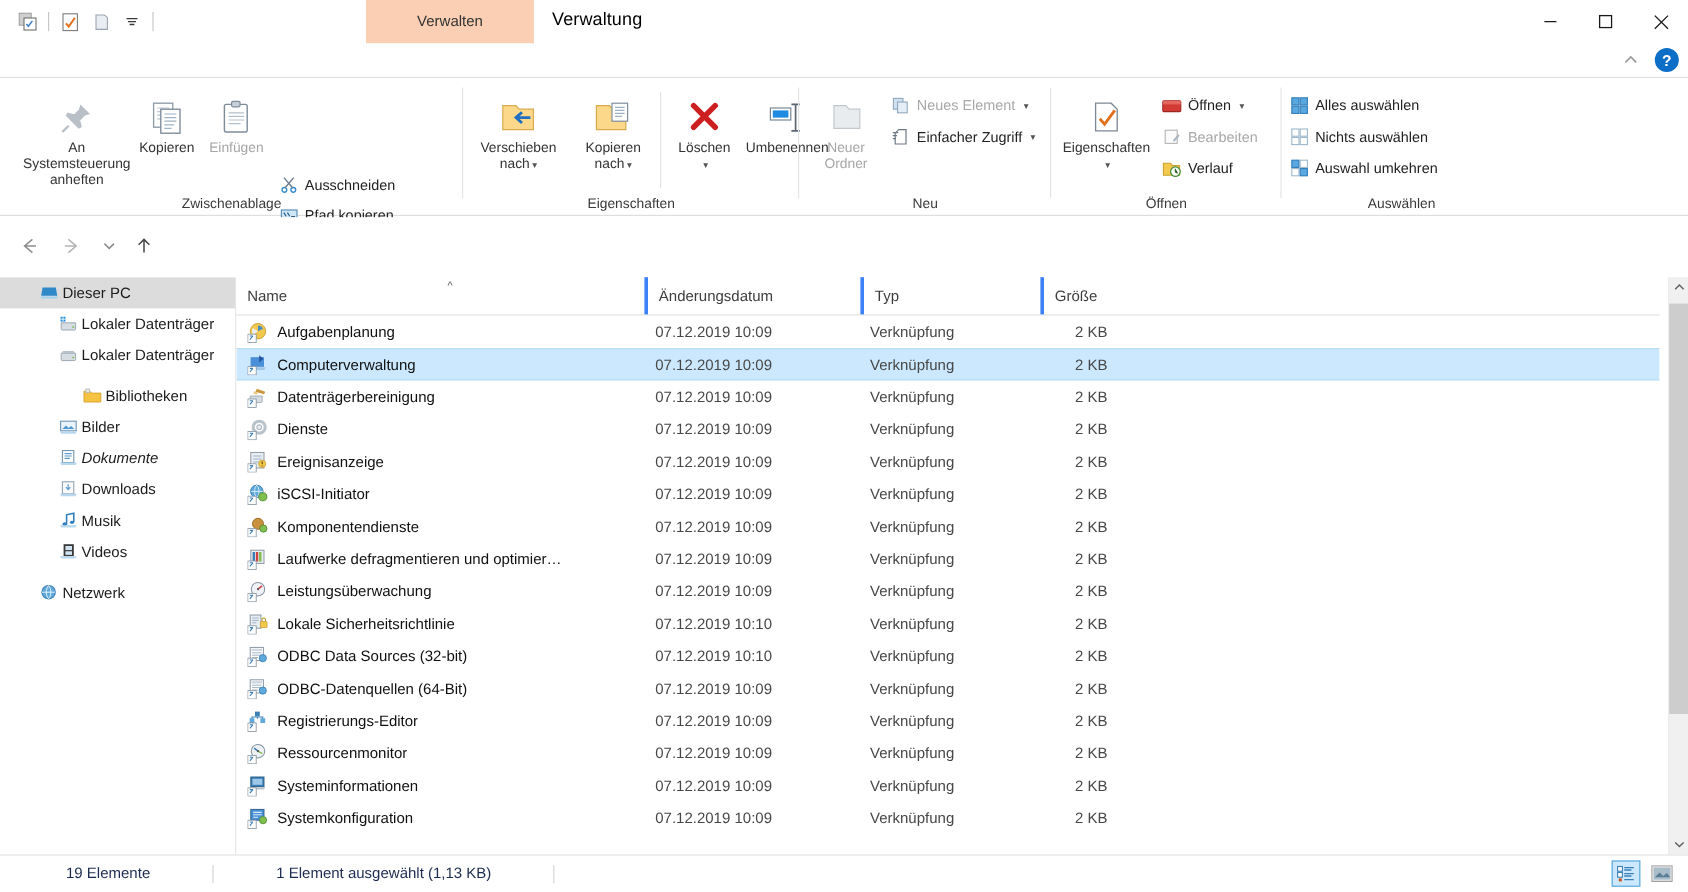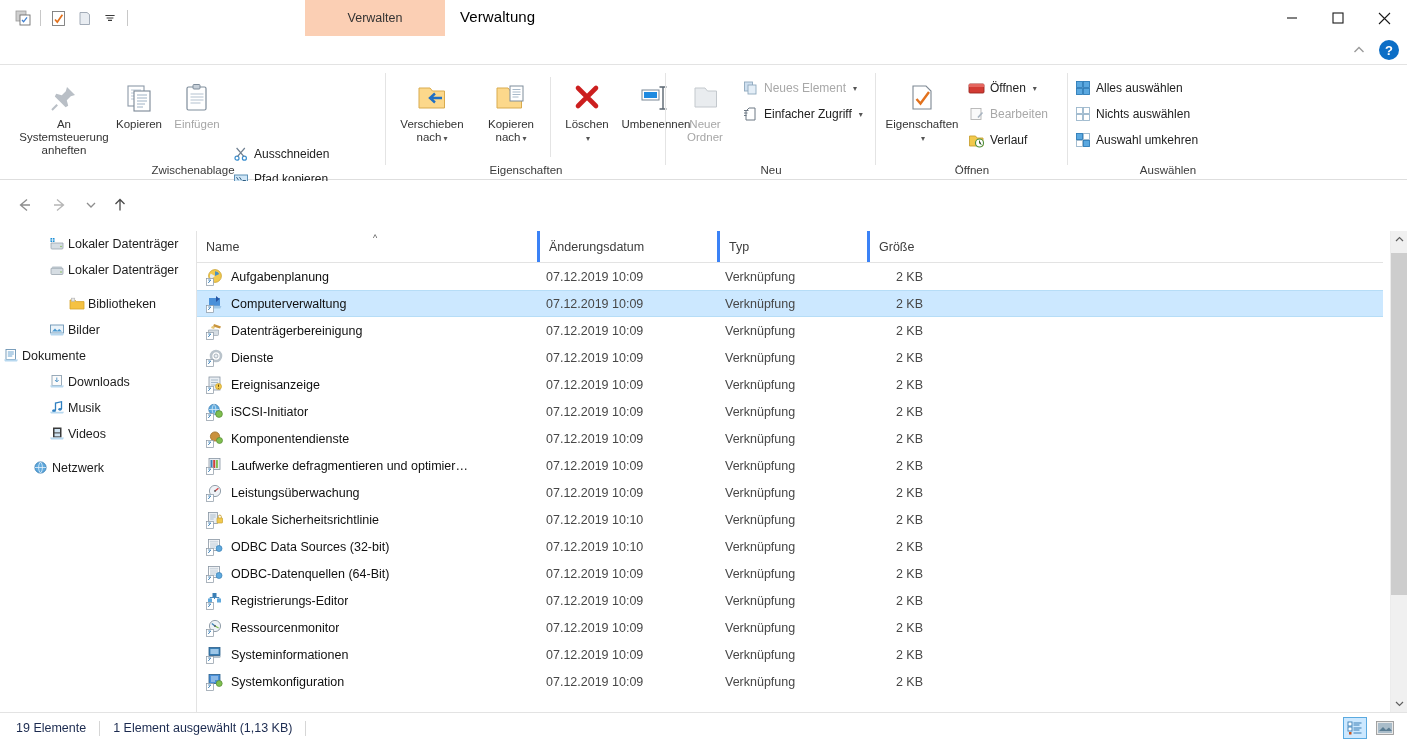--- a/index.html
+++ b/index.html
@@ -165,21 +165,21 @@
   .vscroll {
     position:absolute; right:0; top:0; width:17px; height:481px; background:#f0f0f0;
     border-left:1px solid #ececec;
   }
   .vs-arrow { width:17px; height:17px; display:flex; align-items:center; justify-content:center; color:#606060; }
   .vs-thumb { position:absolute; left:0; top:22px; width:17px; height:342px; background:#cdcdcd; }
 
   
   .statusbar {
     position:absolute; bottom:0; left:0; width:1407px; height:31px;
-    border-top:1px solid #e3e3e3; background:#ffffff; display:flex; align-items:center;
+    border-top:1px solid #e3e3e3; background:#ffffff; display:flex; align-items:center;gap:39px;
   }
   .st-text { font-size:12.5px; color:#1c2b50; }
   .st-sep { width:1px; height:15px; background:#d6d6d6; margin:0 13px; }
   .viewtoggles { position:absolute; right:10px; top:4px; display:flex; gap:6px; }
   .vt { width:24px; height:22px; display:flex; align-items:center; justify-content:center; }
   .vt.active { background:#cce8ff; border:1px solid #5aaae0; }
 
   
   svg { display:block; }
 </style>
@@ -575,20 +575,29 @@
           <path d="M9.7 9.4 L14 14.2" stroke="#6a6a6a" stroke-width="1.25"></path>
         </svg>
       </span>
     </div>
   </div>
 
   <div class="main">
 
     <div class="navpane">
 
+      <div class="navitem sel" style="padding-left:30px;">
+        <span class="nico">
+          <svg width="16" height="16" viewBox="0 0 16 16">
+            <path d="M2.5 3.5 h11 l1.2 7 h-13.4 z" fill="#2f89c8"></path>
+            <path d="M0.8 11 h14.4 l-0.6 1.8 h-13.2 z" fill="#9fd0ee"></path>
+          </svg>
+        </span>
+        <span>Dieser PC</span>
+      </div>
 
       <div class="navitem" style="padding-left:46px;">
         <span class="nico">
           <svg width="16" height="16" viewBox="0 0 16 16">
             <path d="M2 7 h12 v5 a1 1 0 0 1 -1 1 h-10 a1 1 0 0 1 -1 -1 z" fill="#d6dde3" stroke="#9aa5ae" stroke-width="0.8"></path>
             <rect x="1.5" y="2" width="4" height="4" fill="#1e8fd6"></rect>
             <path d="M1.5 4 h4 M3.5 2 v4" stroke="#fff" stroke-width="0.7"></path>
             <circle cx="12" cy="10.5" r="0.8" fill="#7fbf4f"></circle>
           </svg>
         </span>
@@ -622,21 +631,21 @@
         <span class="nico">
           <svg width="16" height="16" viewBox="0 0 16 16">
             <rect x="1.5" y="3" width="13" height="8" fill="#eaf3fa" stroke="#6d94b4" stroke-width="0.9"></rect>
             <path d="M3 9.5 l3-3 2.2 2.2 2-1.8 2.8 2.6 z" fill="#4b9ad1"></path>
             <path d="M1 11.5 h14 l-1 2 h-12 z" fill="#b7d8ef"></path>
           </svg>
         </span>
         <span>Bilder</span>
       </div>
 
-      <div class="navitem" style="">
+      <div class="navitem" style="padding-left:46px;font-style:italic;">
         <span class="nico">
           <svg width="16" height="16" viewBox="0 0 16 16">
             <rect x="3" y="1.5" width="9.5" height="10" fill="#fff" stroke="#6d94b4" stroke-width="0.9"></rect>
             <path d="M4.8 4 h6 M4.8 6 h6 M4.8 8 h4.5" stroke="#5b9ac9" stroke-width="0.9"></path>
             <path d="M1 11.5 h14 l-1 2 h-12 z" fill="#b7d8ef"></path>
           </svg>
         </span>
         <span>Dokumente</span>
       </div>
 

